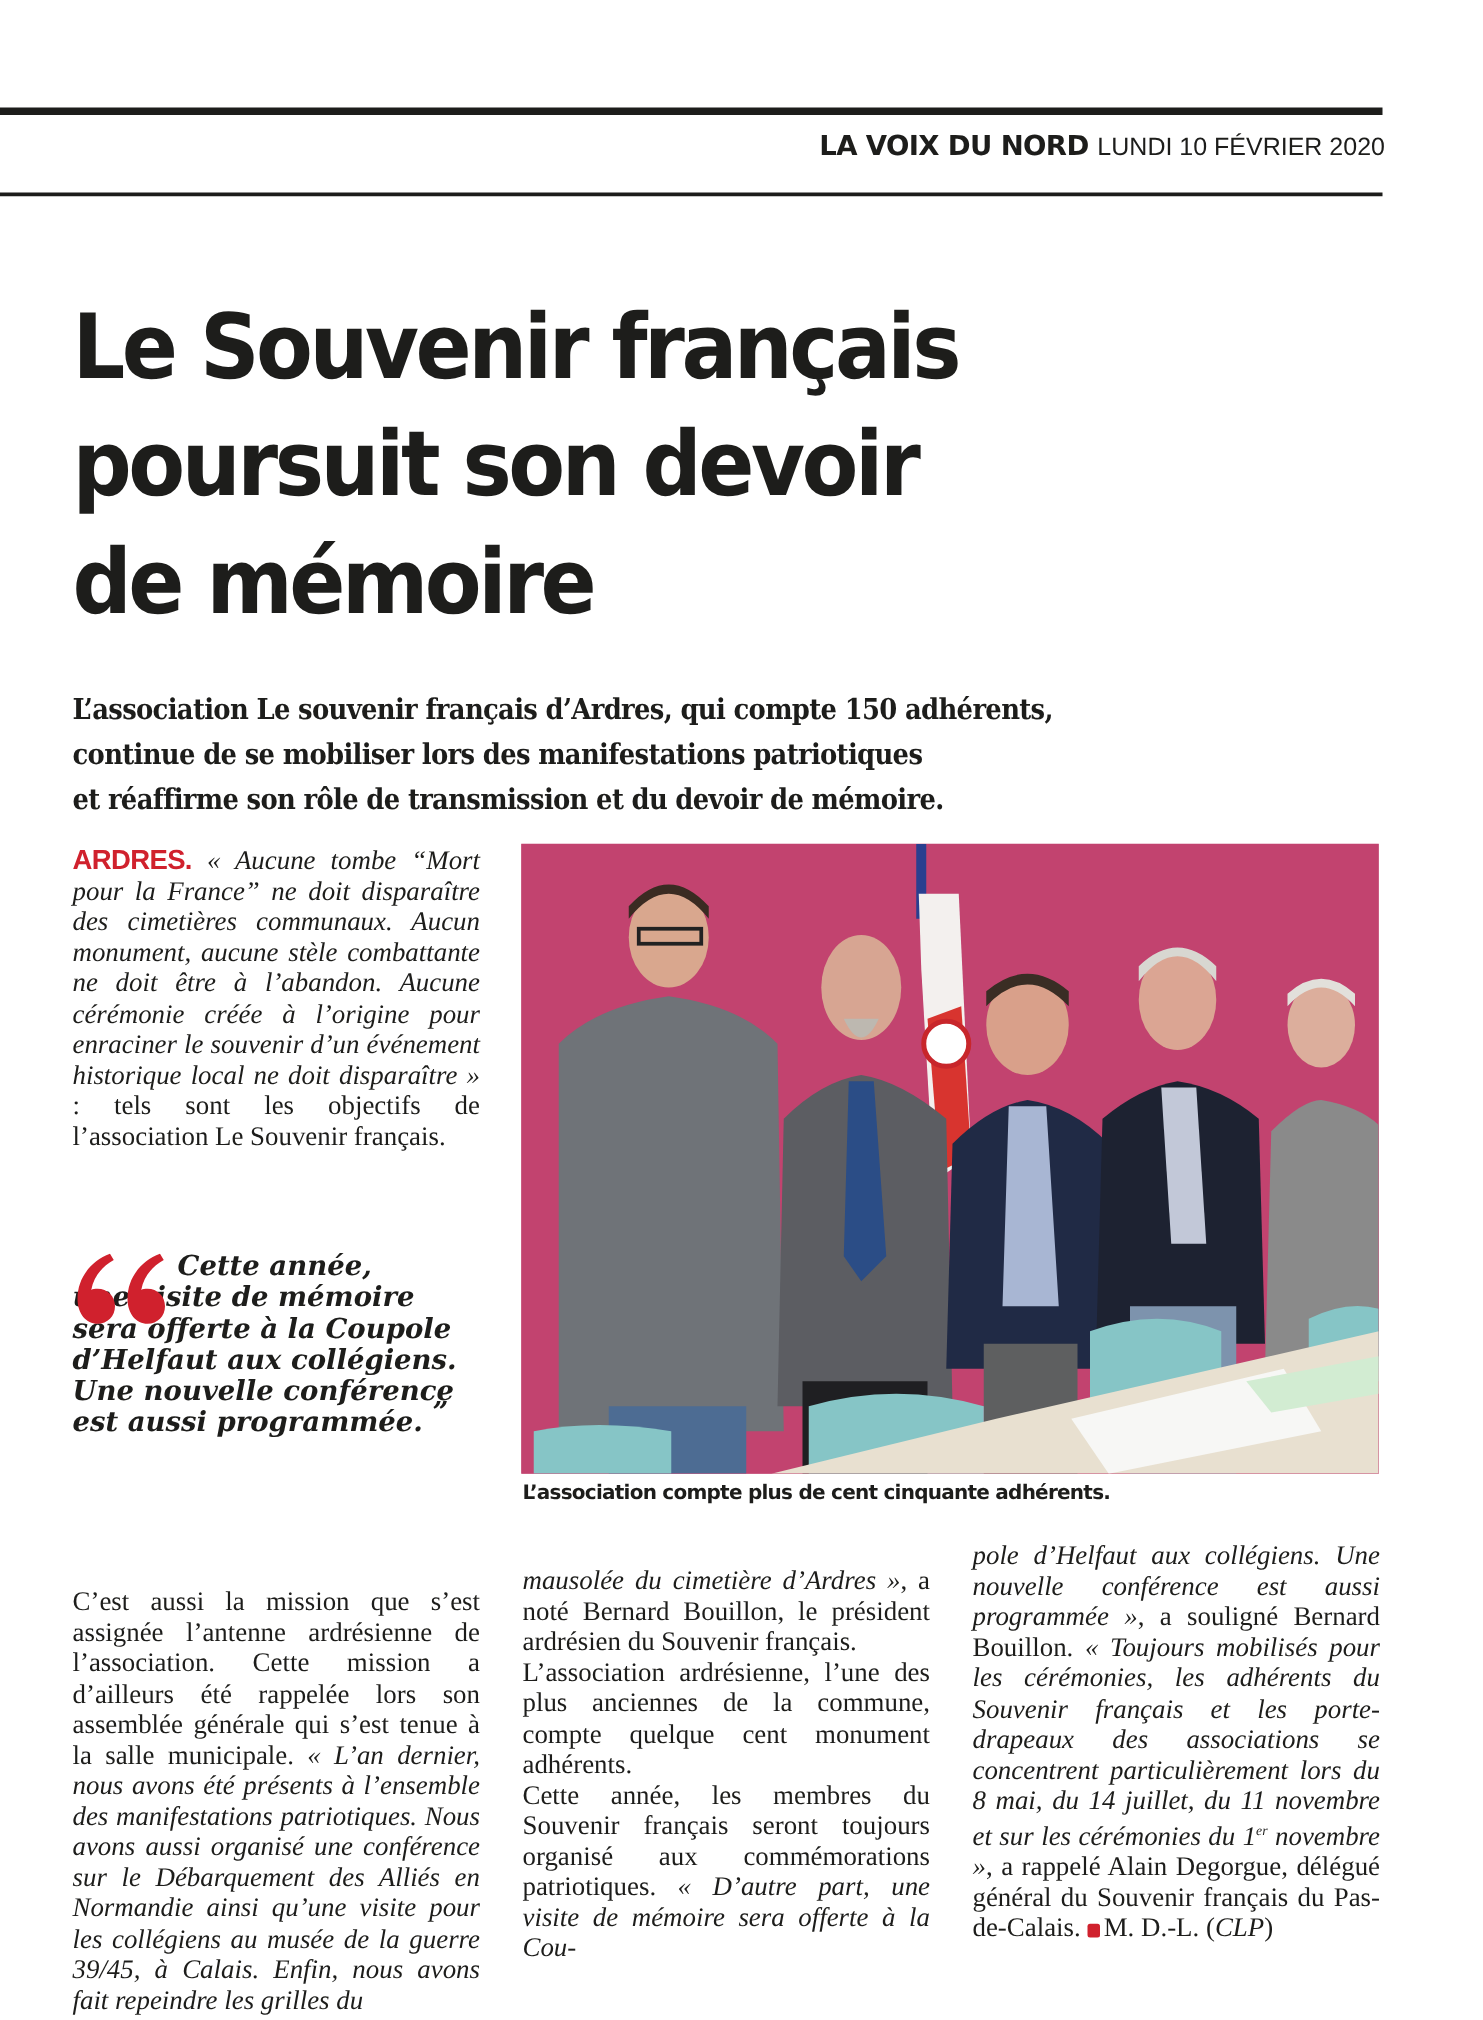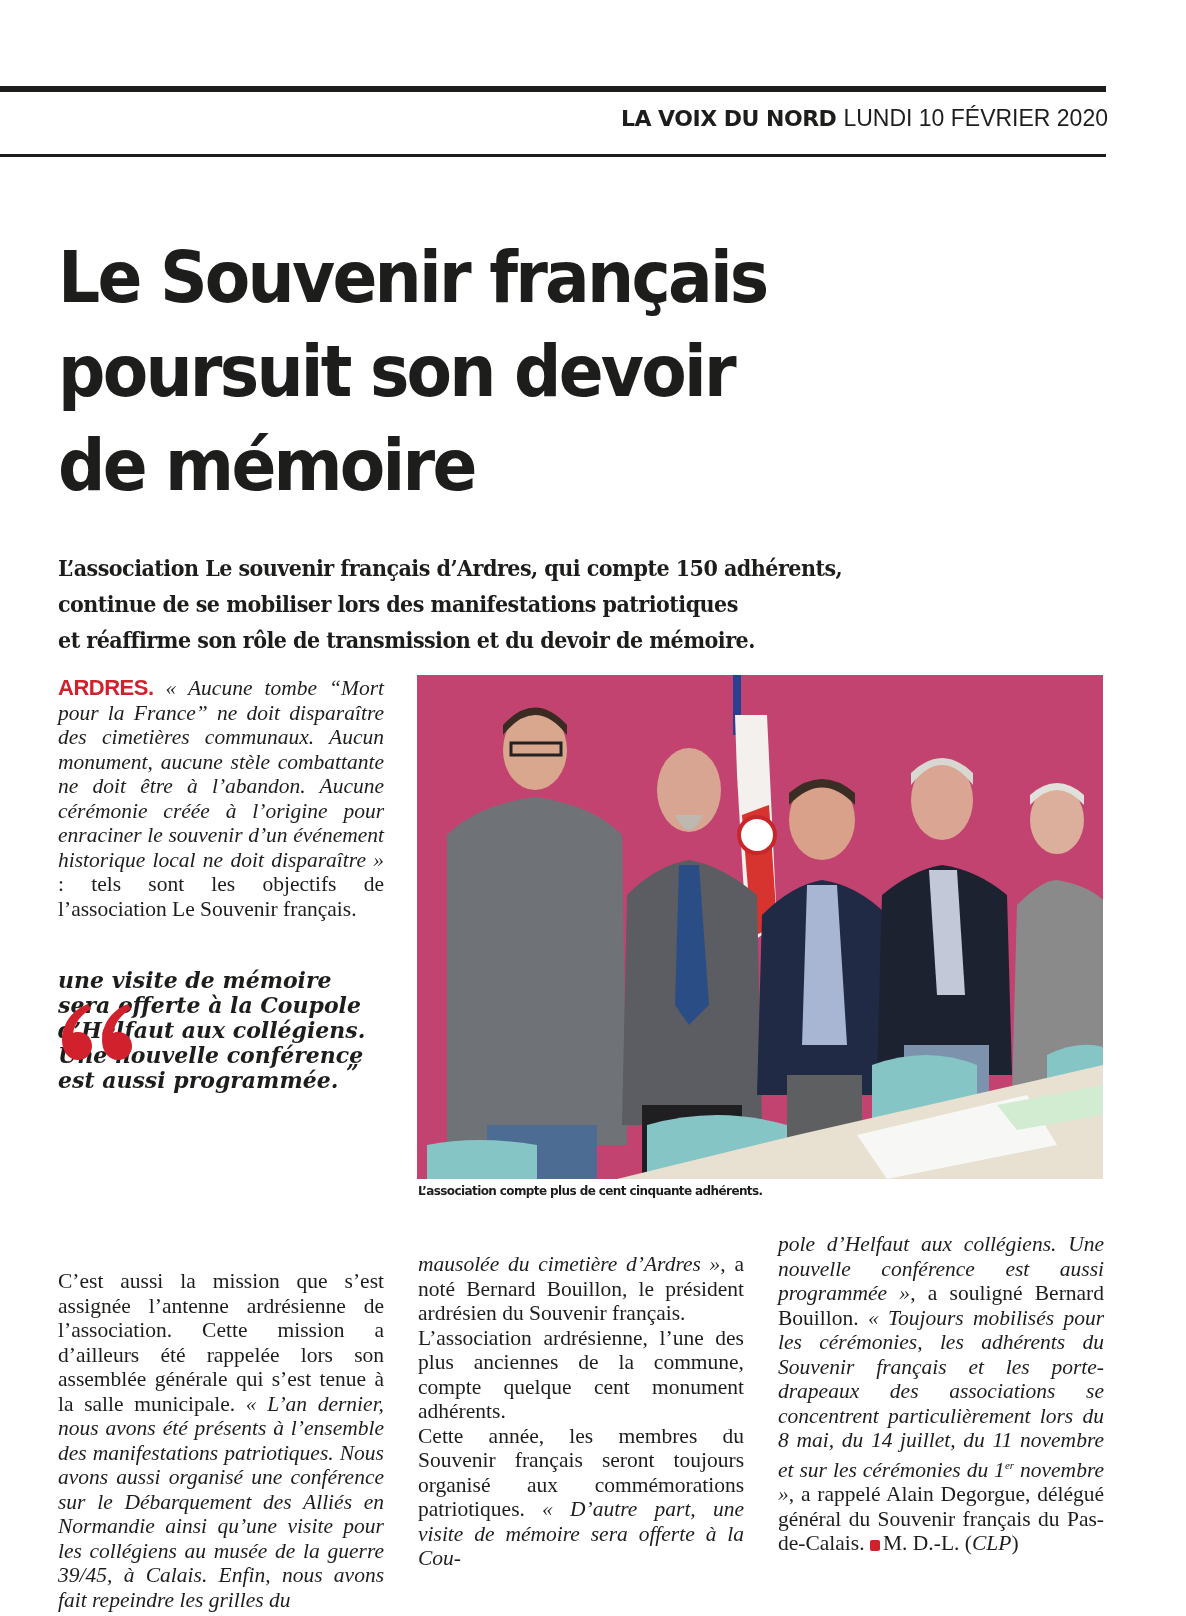--- a/index.html
+++ b/index.html
@@ -1,20 +1,20 @@
 <!DOCTYPE html>
 <html><head>
 <meta charset="utf-8">
 <style>
   html, body { margin: 0; padding: 0; background: #ffffff; }
   body { width: 1186px; height: 1616px; position: relative; overflow: hidden; color: #1d1d1b; }
   .rule-top { position: absolute; left: 0; top: 86px; width: 1106px; height: 6px; background: #1d1d1b; }
   .masthead { position: absolute; right: 78px; top: 105px; font-family: "DejaVu Sans", sans-serif; font-size: 22px; white-space: nowrap; }
   .masthead .paper { font-weight: bold; letter-spacing: -0.5px; text-align: center; }
-  .masthead .date { font-family: "Liberation Sans", sans-serif; font-size: 23px; }
+  .masthead .date { font-family: "Liberation Sans", sans-serif; font-size: 20px; }
   .rule-bottom { position: absolute; left: 0; top: 154px; width: 1106px; height: 3px; background: #1d1d1b; }
 
   .headline { position: absolute; left: 58px; top: 230px; width: 900px; margin: 0;
     font-family: "DejaVu Sans", sans-serif; font-weight: bold; font-size: 72px; line-height: 94px;
     letter-spacing: -3px; transform: scaleX(0.92); transform-origin: left top; }
   .standfirst { position: absolute; left: 58px; top: 550px; width: 1080px; margin: 0;
     font-family: "DejaVu Serif", serif; font-weight: bold; font-size: 23px; line-height: 36px;
     letter-spacing: -0.6px; transform: scaleX(0.9); transform-origin: left top; }
 
   .body-text { font-family: "Liberation Serif", serif; font-size: 21.5px; line-height: 24.5px; text-align: justify; margin: 0; }
@@ -28,21 +28,21 @@
   .quote-text .indent { display: inline-block; width: 84px; }
   .quote-text .first { display: block; padding-top: 33px; }
   .close-mark { font-size: 22px; vertical-align: super; line-height: 0; }
 
   .col1-bottom { position: absolute; left: 58px; top: 1269px; width: 326px; }
   .col2 { position: absolute; left: 418px; top: 1232px; width: 326px; margin-top: 20px; }
   .col3 { position: absolute; left: 778px; top: 1232px; width: 326px; }
   .end-mark { display: inline-block; width: 10px; height: 11px; background: #d0212d; border-radius: 2px; vertical-align: -1px; margin-right: 3px; }
 
   .photo { position: absolute; left: 417px; top: 675px; width: 686px; height: 504px; overflow: hidden; background: #c2436f; }
-  .caption { position: absolute; left: 418px; top: 1184px; font-family: "DejaVu Sans", sans-serif; font-weight: bold; font-size: 12px; letter-spacing: -0.6px; white-space: nowrap; margin: 0; }
+  .caption { position: absolute; left: 418px; top: 1184px; font-family: "DejaVu Sans", sans-serif; font-weight: bold; font-size: 16px; letter-spacing: -0.6px; white-space: nowrap; margin: 0; }
 </style>
 </head>
 <body>
 
 <div class="rule-top"></div>
 <div class="masthead">
   <span class="paper">LA VOIX DU NORD</span>
   <span class="date">LUNDI 10 FÉVRIER 2020</span>
 </div>
 <div class="rule-bottom"></div>
@@ -65,20 +65,21 @@
 </p>
 
 <div class="pullquote">
   <div class="quote-mark">
     <svg width="76" height="62" viewBox="0 0 76 62">
       <path d="M30 4 C14 10 4 24 4 40 C4 52 11 60 20 60 C28 60 34 54 34 46 C34 38 28 32 20 32 C18 32 16 32 15 33 C17 22 24 14 33 9 Z" fill="#d0212d"></path>
       <path d="M70 4 C54 10 44 24 44 40 C44 52 51 60 60 60 C68 60 74 54 74 46 C74 38 68 32 60 32 C58 32 56 32 55 33 C57 22 64 14 73 9 Z" fill="#d0212d"></path>
     </svg>
   </div>
   <p class="quote-text">
+    <span class="first"><span class="indent"></span><span>Cette année,</span></span>
     <span>une visite de mémoire sera offerte à la Coupole d’Helfaut aux collégiens. Une nouvelle conférence est aussi programmée.</span>
     <span class="close-mark">”</span>
   </p>
 </div>
 
 <p class="body-text col1-bottom">
   <span>C’est aussi la mission que s’est assignée l’antenne ardrésienne de l’association. Cette mission a d’ailleurs été rappelée lors son assemblée générale qui s’est tenue à la salle municipale. </span><i>« L’an dernier, nous avons été présents à l’ensemble des manifestations patriotiques. Nous avons aussi organisé une conférence sur le Débarquement des Alliés en Normandie ainsi qu’une visite pour les collégiens au musée de la guerre 39/45, à Calais. Enfin, nous avons fait repeindre les grilles du</i>
 </p>
 
 <div class="photo">

